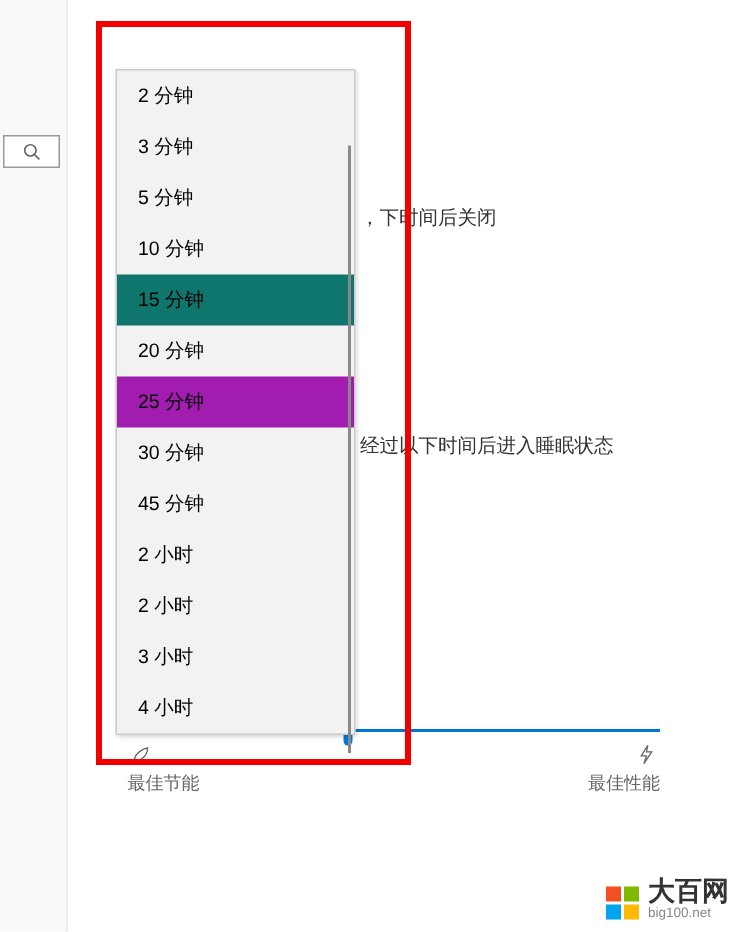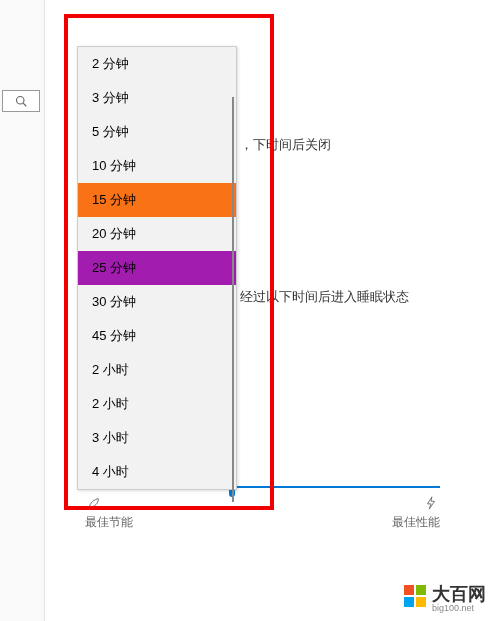--- a/index.html
+++ b/index.html
@@ -72,21 +72,21 @@
       z-index: 10;
       margin-top: 16px;
     }
     .dropdown-item {
       padding: 8px 14px;
       font-size: 13px;
       color: #000;
       cursor: pointer;
     }
     .dropdown-item.hovered {
-      background: #f97316;
+      background: #0f766e;
     }
     .dropdown-item.selected {
       background: #a21caf;
     }
     .scrollbar-thumb {
       position: absolute;
       right: 2px;
       top: 50px;
       width: 2px;
       height: 405px;
@@ -152,21 +152,21 @@
       top: 10px;
       right: 2px;
       width: 14px;
       height: 14px;
     }
     .logo-area {
       position: absolute;
       right: 14px;
       bottom: 8px;
       display: flex;
-      align-items: flex-start;
+      align-items: flex-end;
     }
     .logo-squares {
       display: grid;
       grid-template-columns: 10px 10px;
       grid-template-rows: 10px 10px;
       gap: 2px;
       margin-right: 6px;
     }
     .sq { width: 10px; height: 10px; }
     .sq1 { background: #f25022; }

